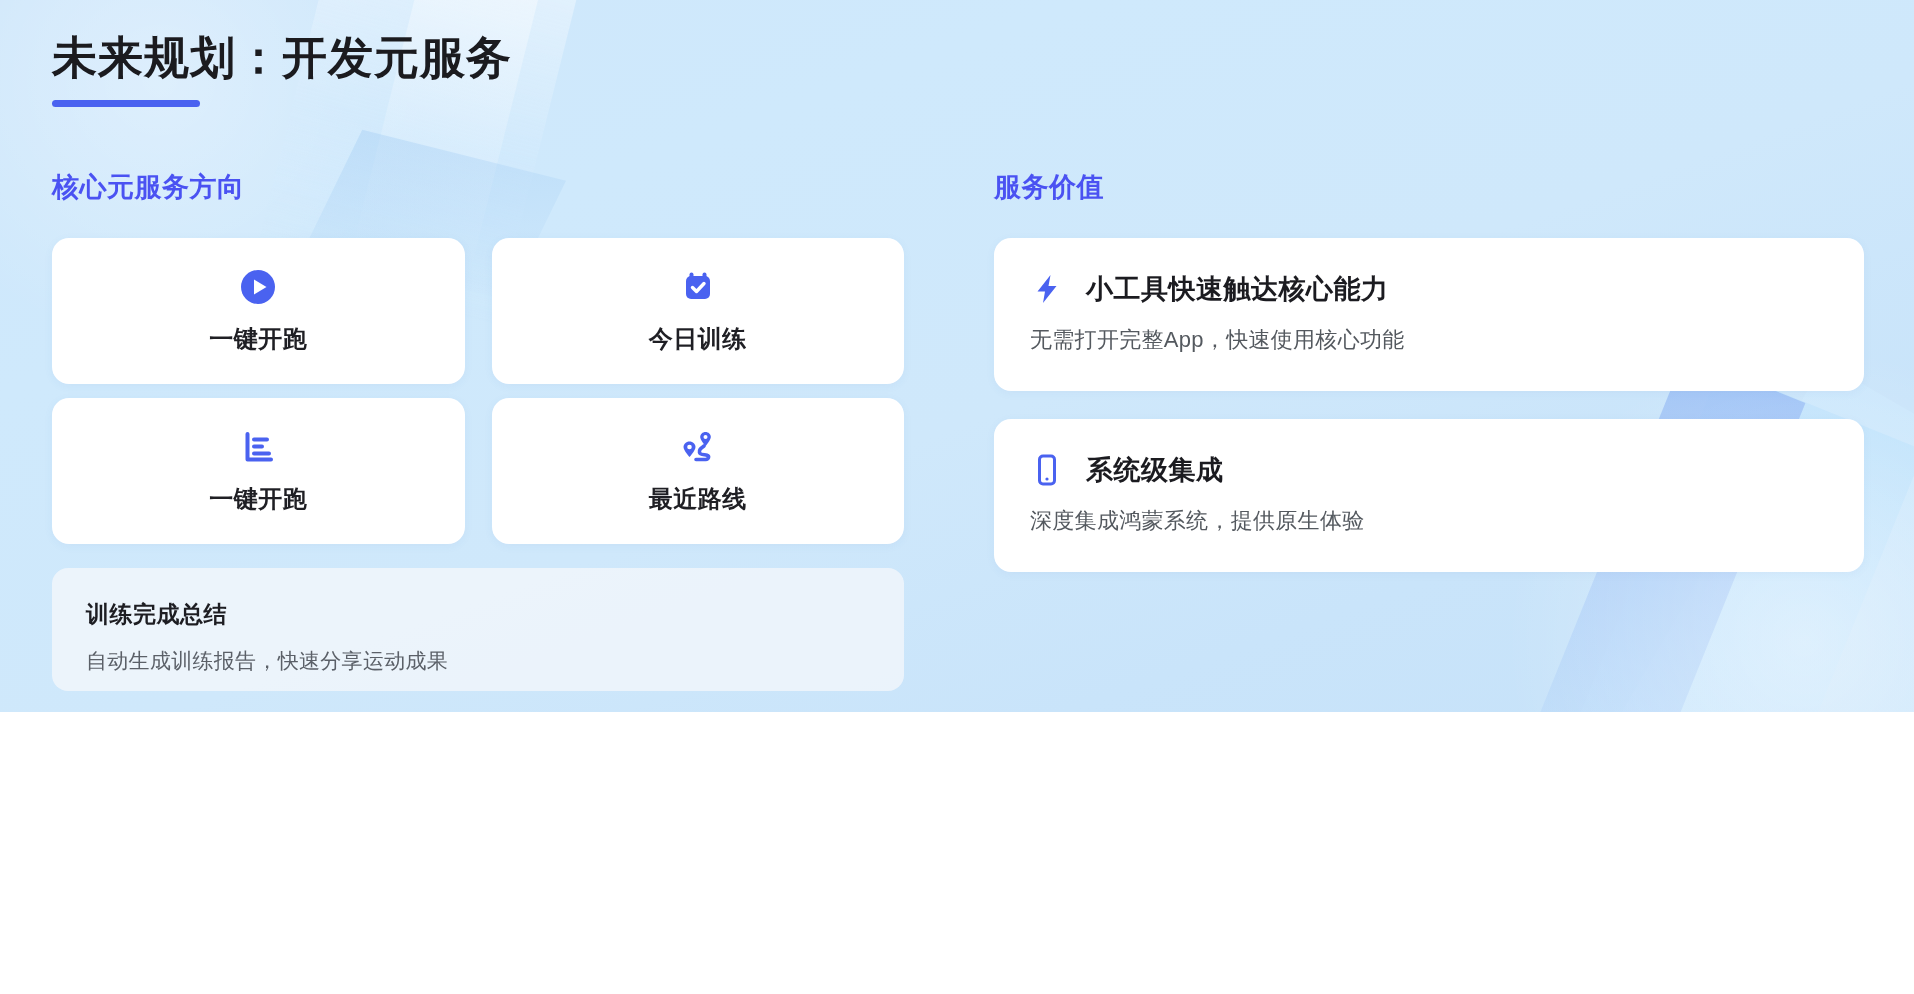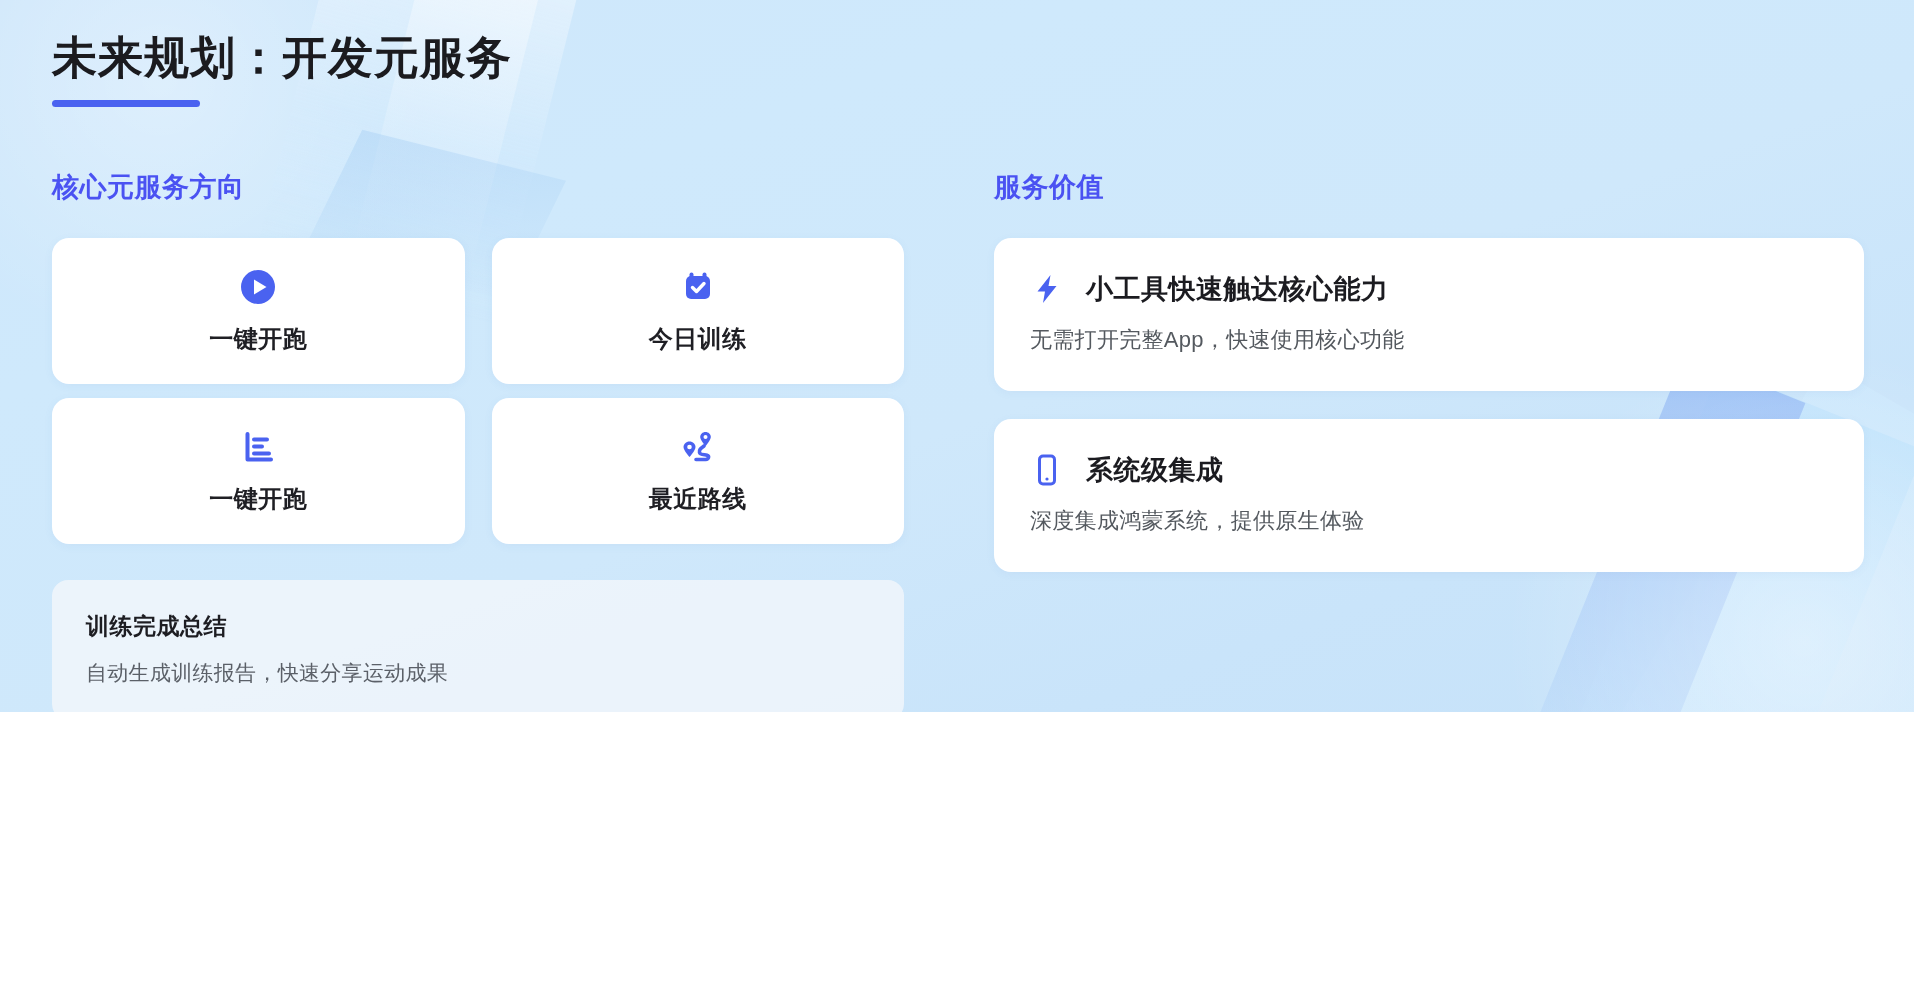--- a/index.html
+++ b/index.html
@@ -143,24 +143,24 @@
   }
   .feature-icon { width: 40px; height: 40px; display: block; }
   .feature-label {
     font-size: 24px;
     font-weight: bold;
     color: #1f1f24;
     letter-spacing: .5px;
   }
 
   .summary-card {
-    margin-top: 36px;
+    margin-top: 24px;
     background: rgba(246,248,251,0.72);
     border-radius: 16px;
-    padding: 31px 34px 33px 34px;
+    padding: 31px 34px 16px 34px;
   }
   .summary-title {
     font-size: 23px; font-weight: bold; color: #1d1d22;
     letter-spacing: .5px; margin-bottom: 17px;
   }
   .summary-desc {
     font-size: 21px; color: #5b6068; letter-spacing: .3px;
   }
 
   

